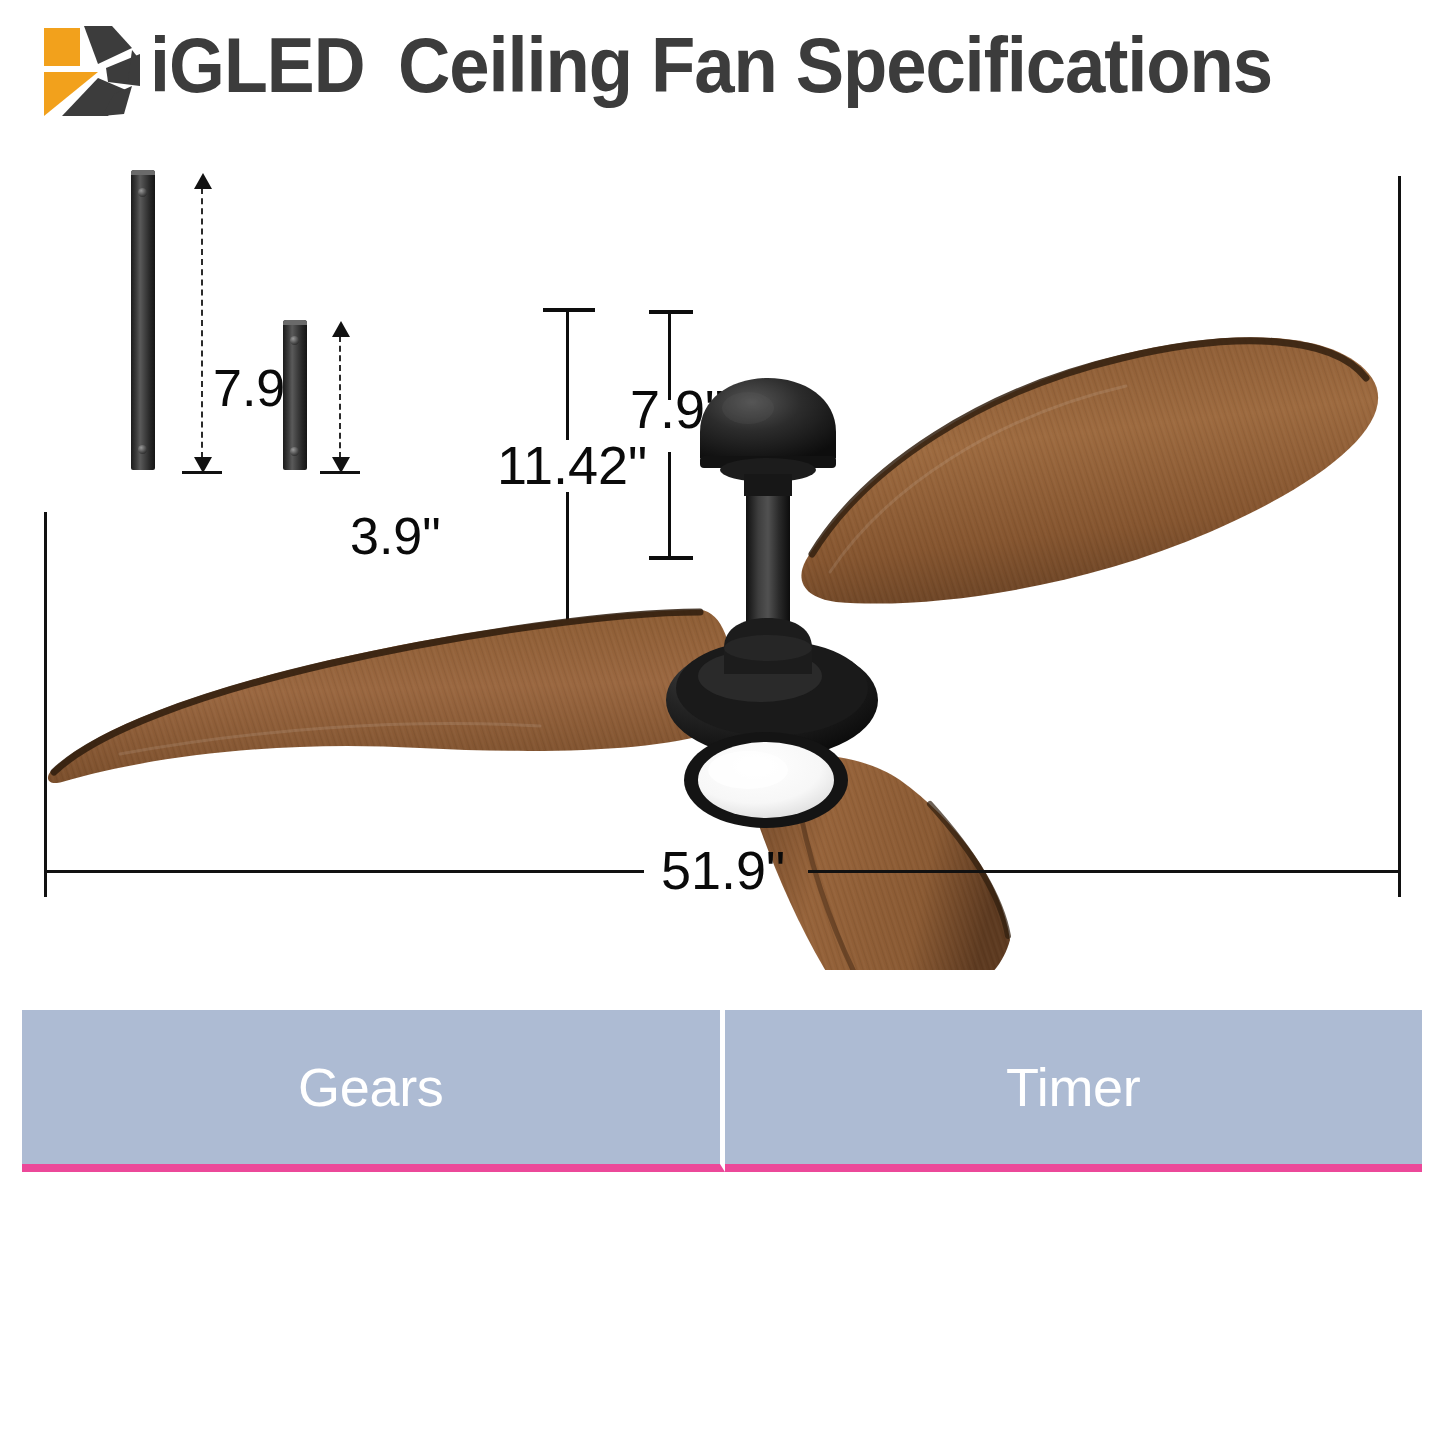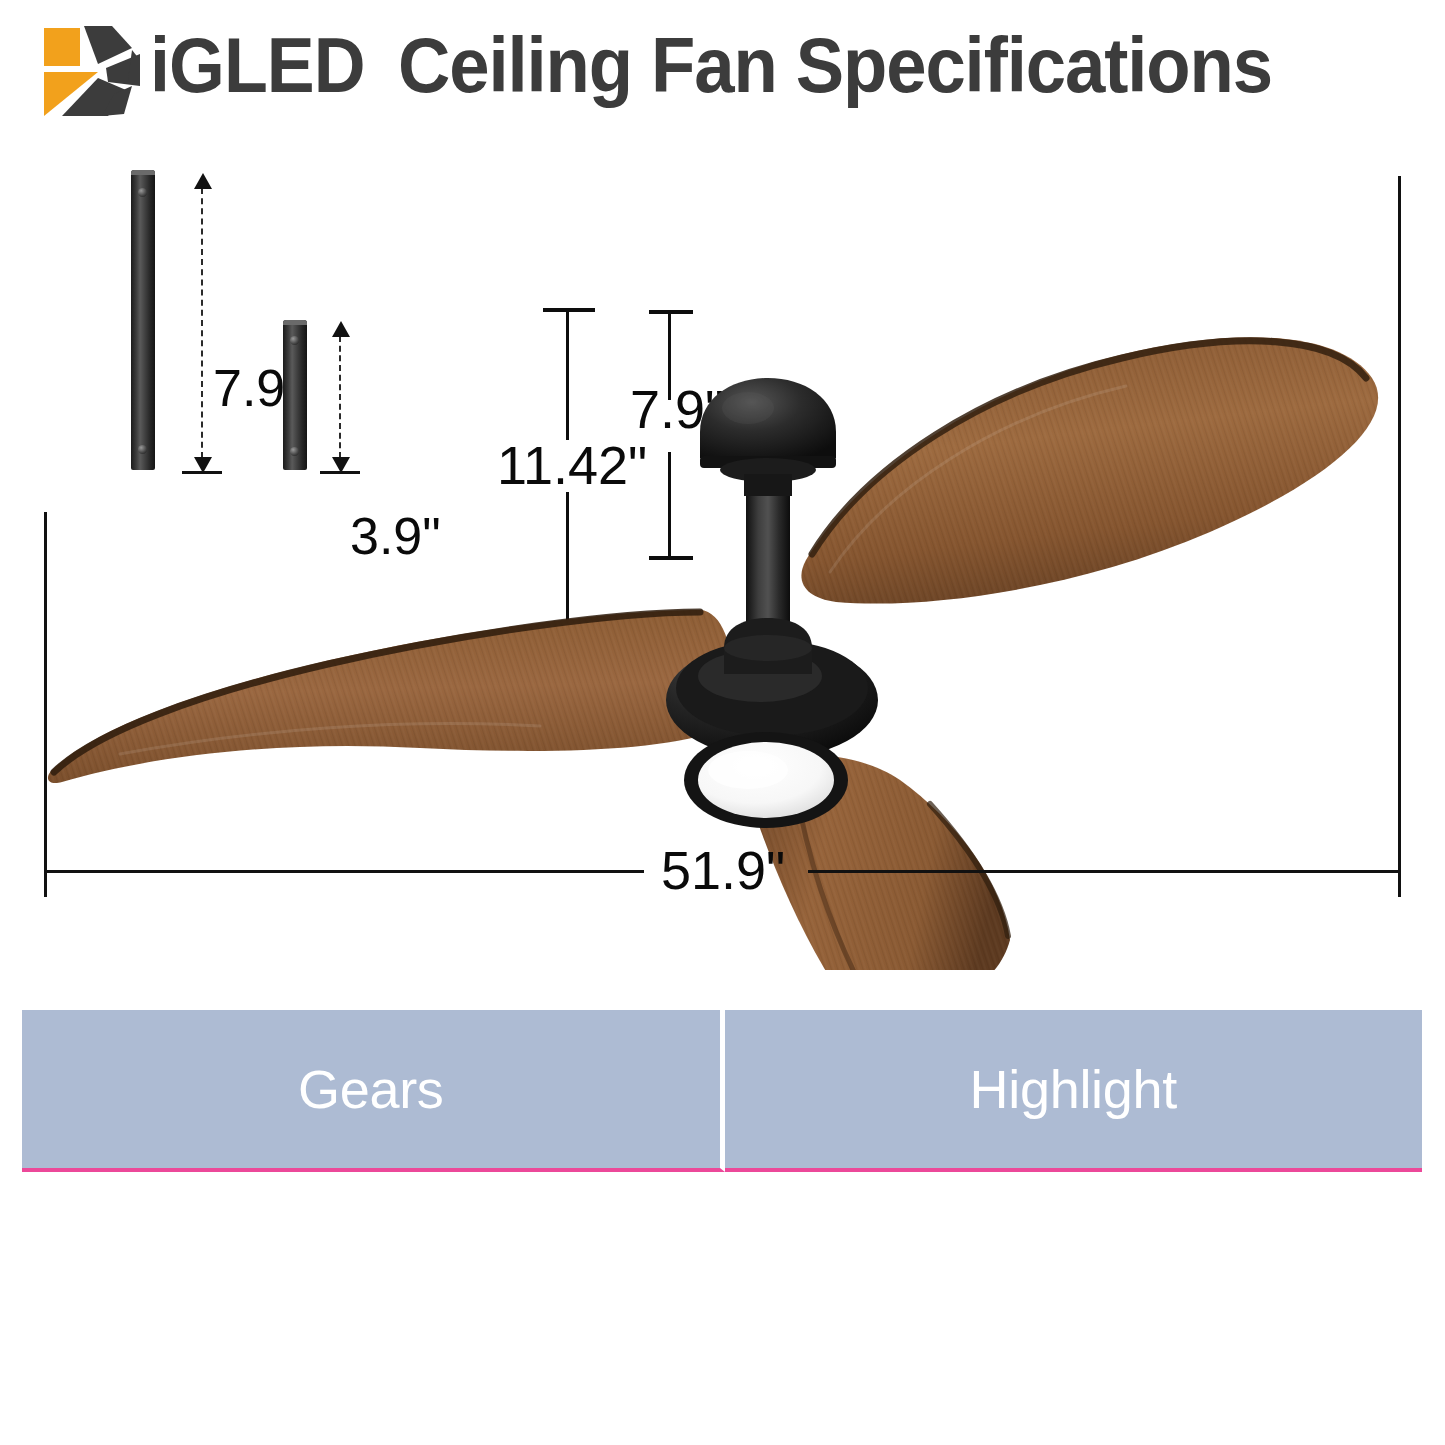--- a/index.html
+++ b/index.html
@@ -171,21 +171,21 @@
     display: flex;
     align-items: center;
     justify-content: center;
     box-sizing: border-box;
     border-right: 5px solid #ffffff;
     font-family: "Liberation Sans", sans-serif;
     text-align: center;
     letter-spacing: -0.3px;
   }
   .spec-cell:last-child { border-right: none; }
-  .spec-row.head .spec-cell { border-bottom: 4px solid #ec4899; }
+  .spec-row.head .spec-cell { border-bottom: 8px solid #ec4899; }
 </style>
 </head>
 <body>
 
 <div id="header">
 
   <div id="brand-logo">
     <svg viewBox="0 0 112 100" width="112" height="100">
 
       <polygon points="8,8 44,8 44,46 8,46" fill="#f2a11c"></polygon>
@@ -365,16 +365,16 @@
   <div class="ext-line" style="left:1398px; top:36px; height:721px;"></div>
   <div class="dim-h" style="left:44px; top:730px; width:600px;"></div>
   <div class="dim-h" style="left:808px; top:730px; width:592px;"></div>
   <div class="dim-label" style="left:661px; top:703px; font-size:54px;">51.9"</div>
 </div>
 
 <div id="spec-table">
 
   <div class="spec-row head">
     <div class="spec-cell">Gears</div>
-    <div class="spec-cell">Highlight</div>
+    <div class="spec-cell">Timer</div>
   </div>
 
 </div>
 
 </body></html>

